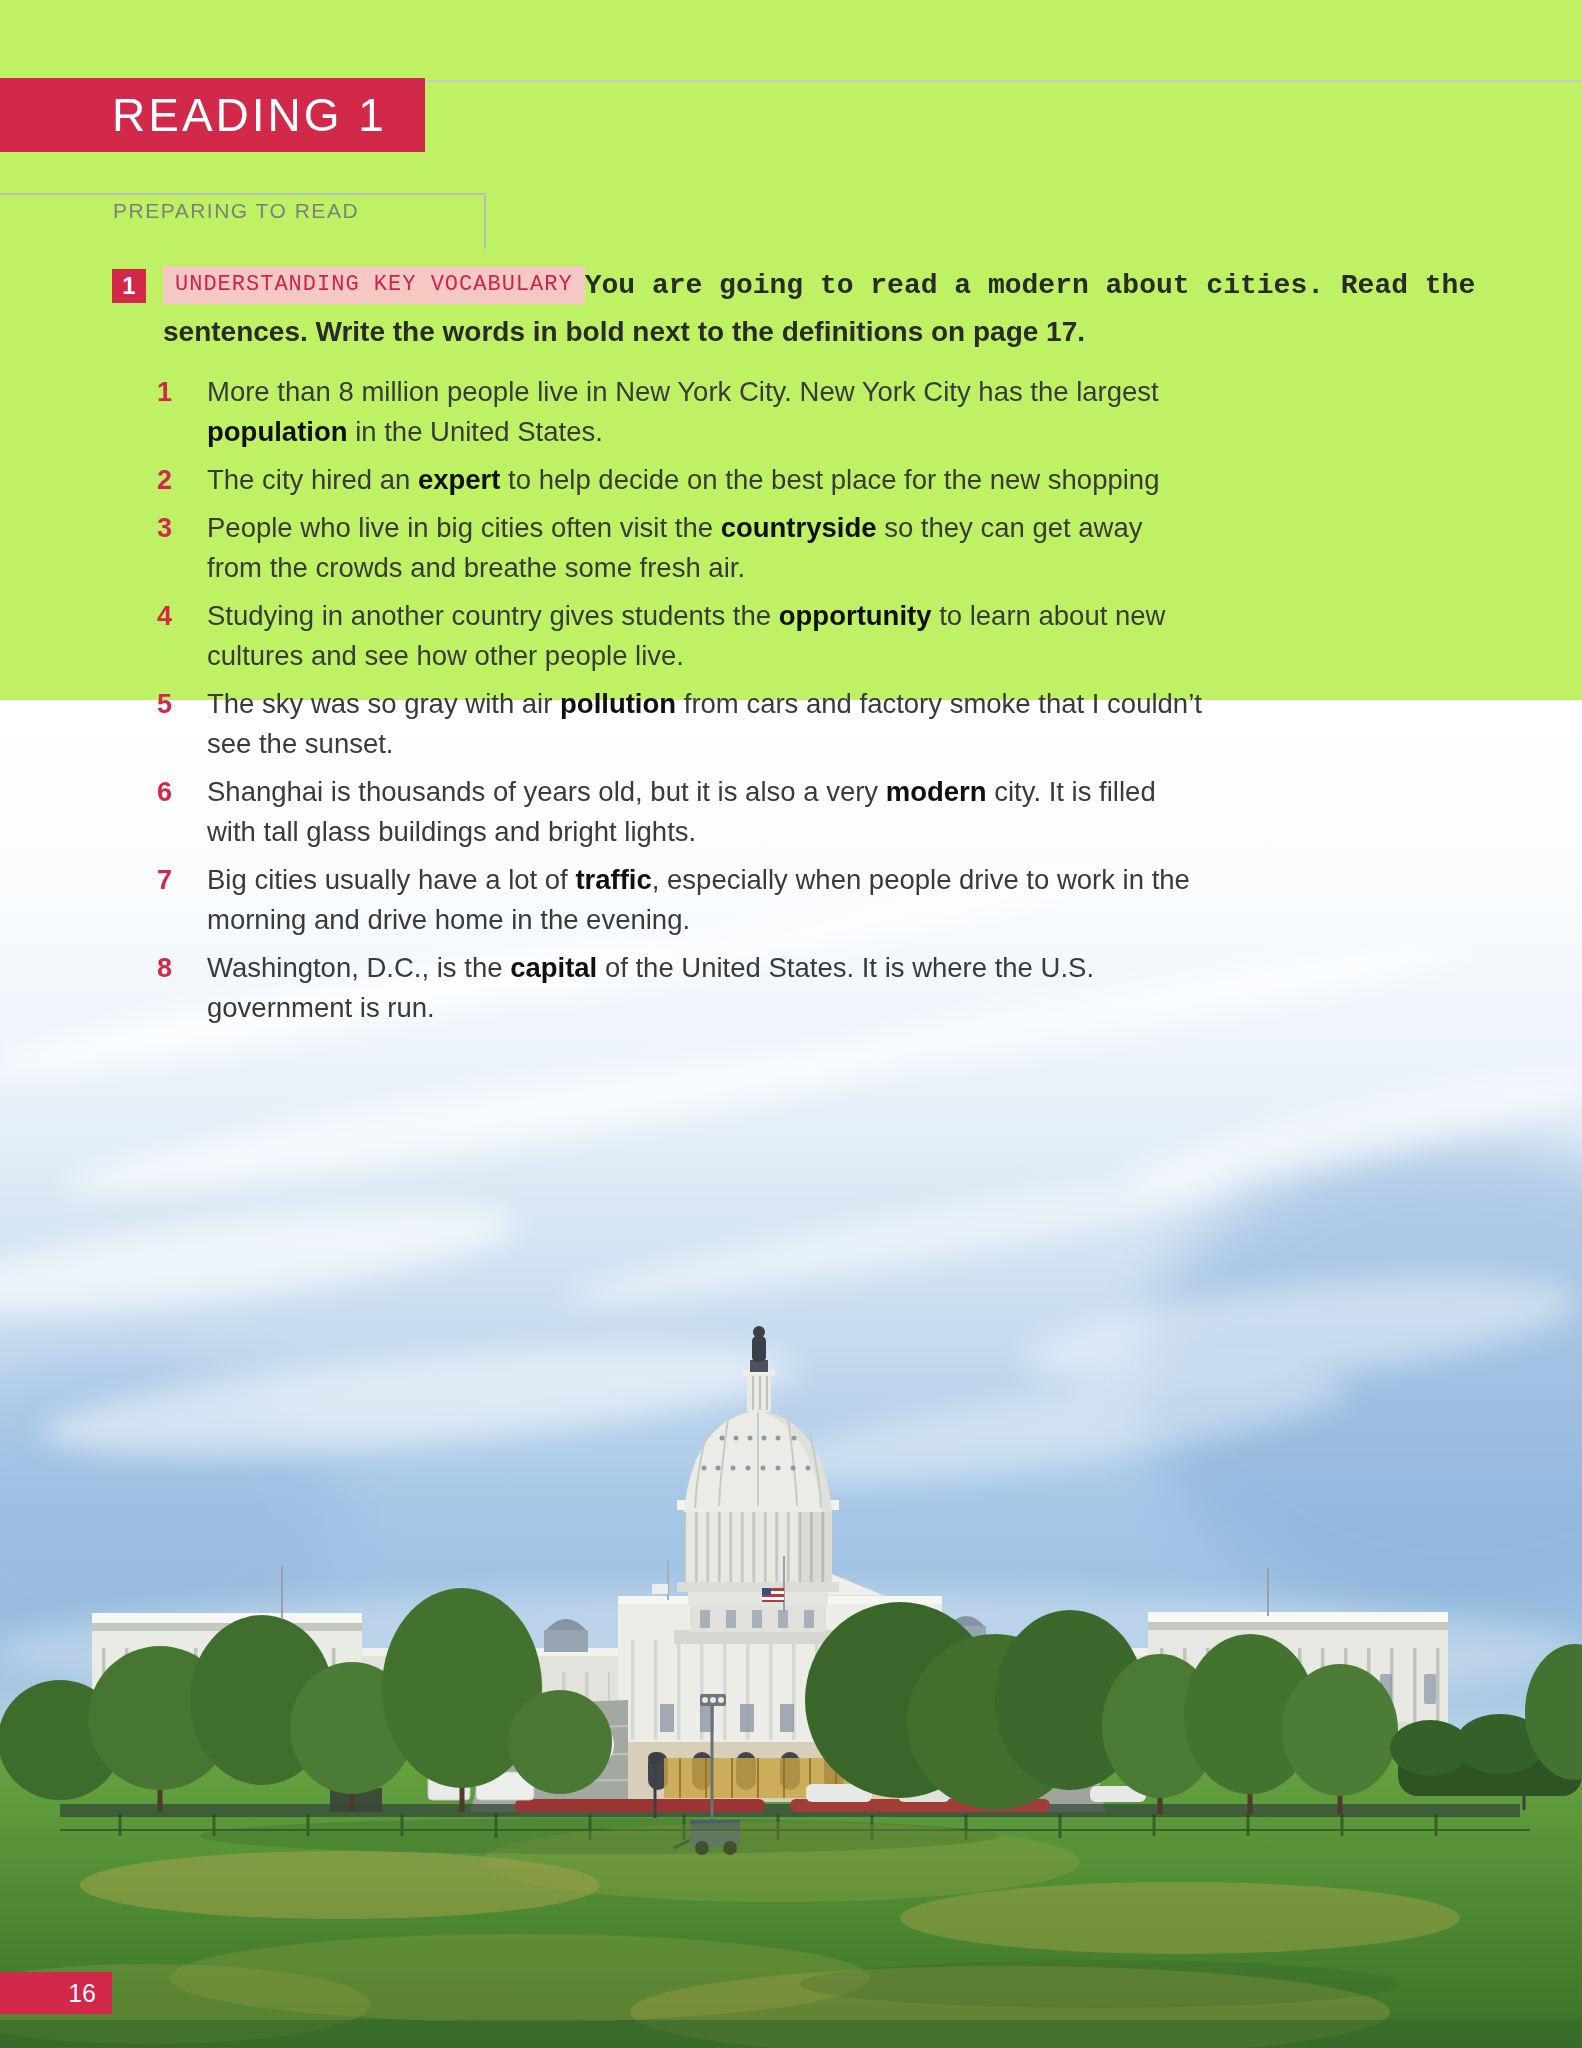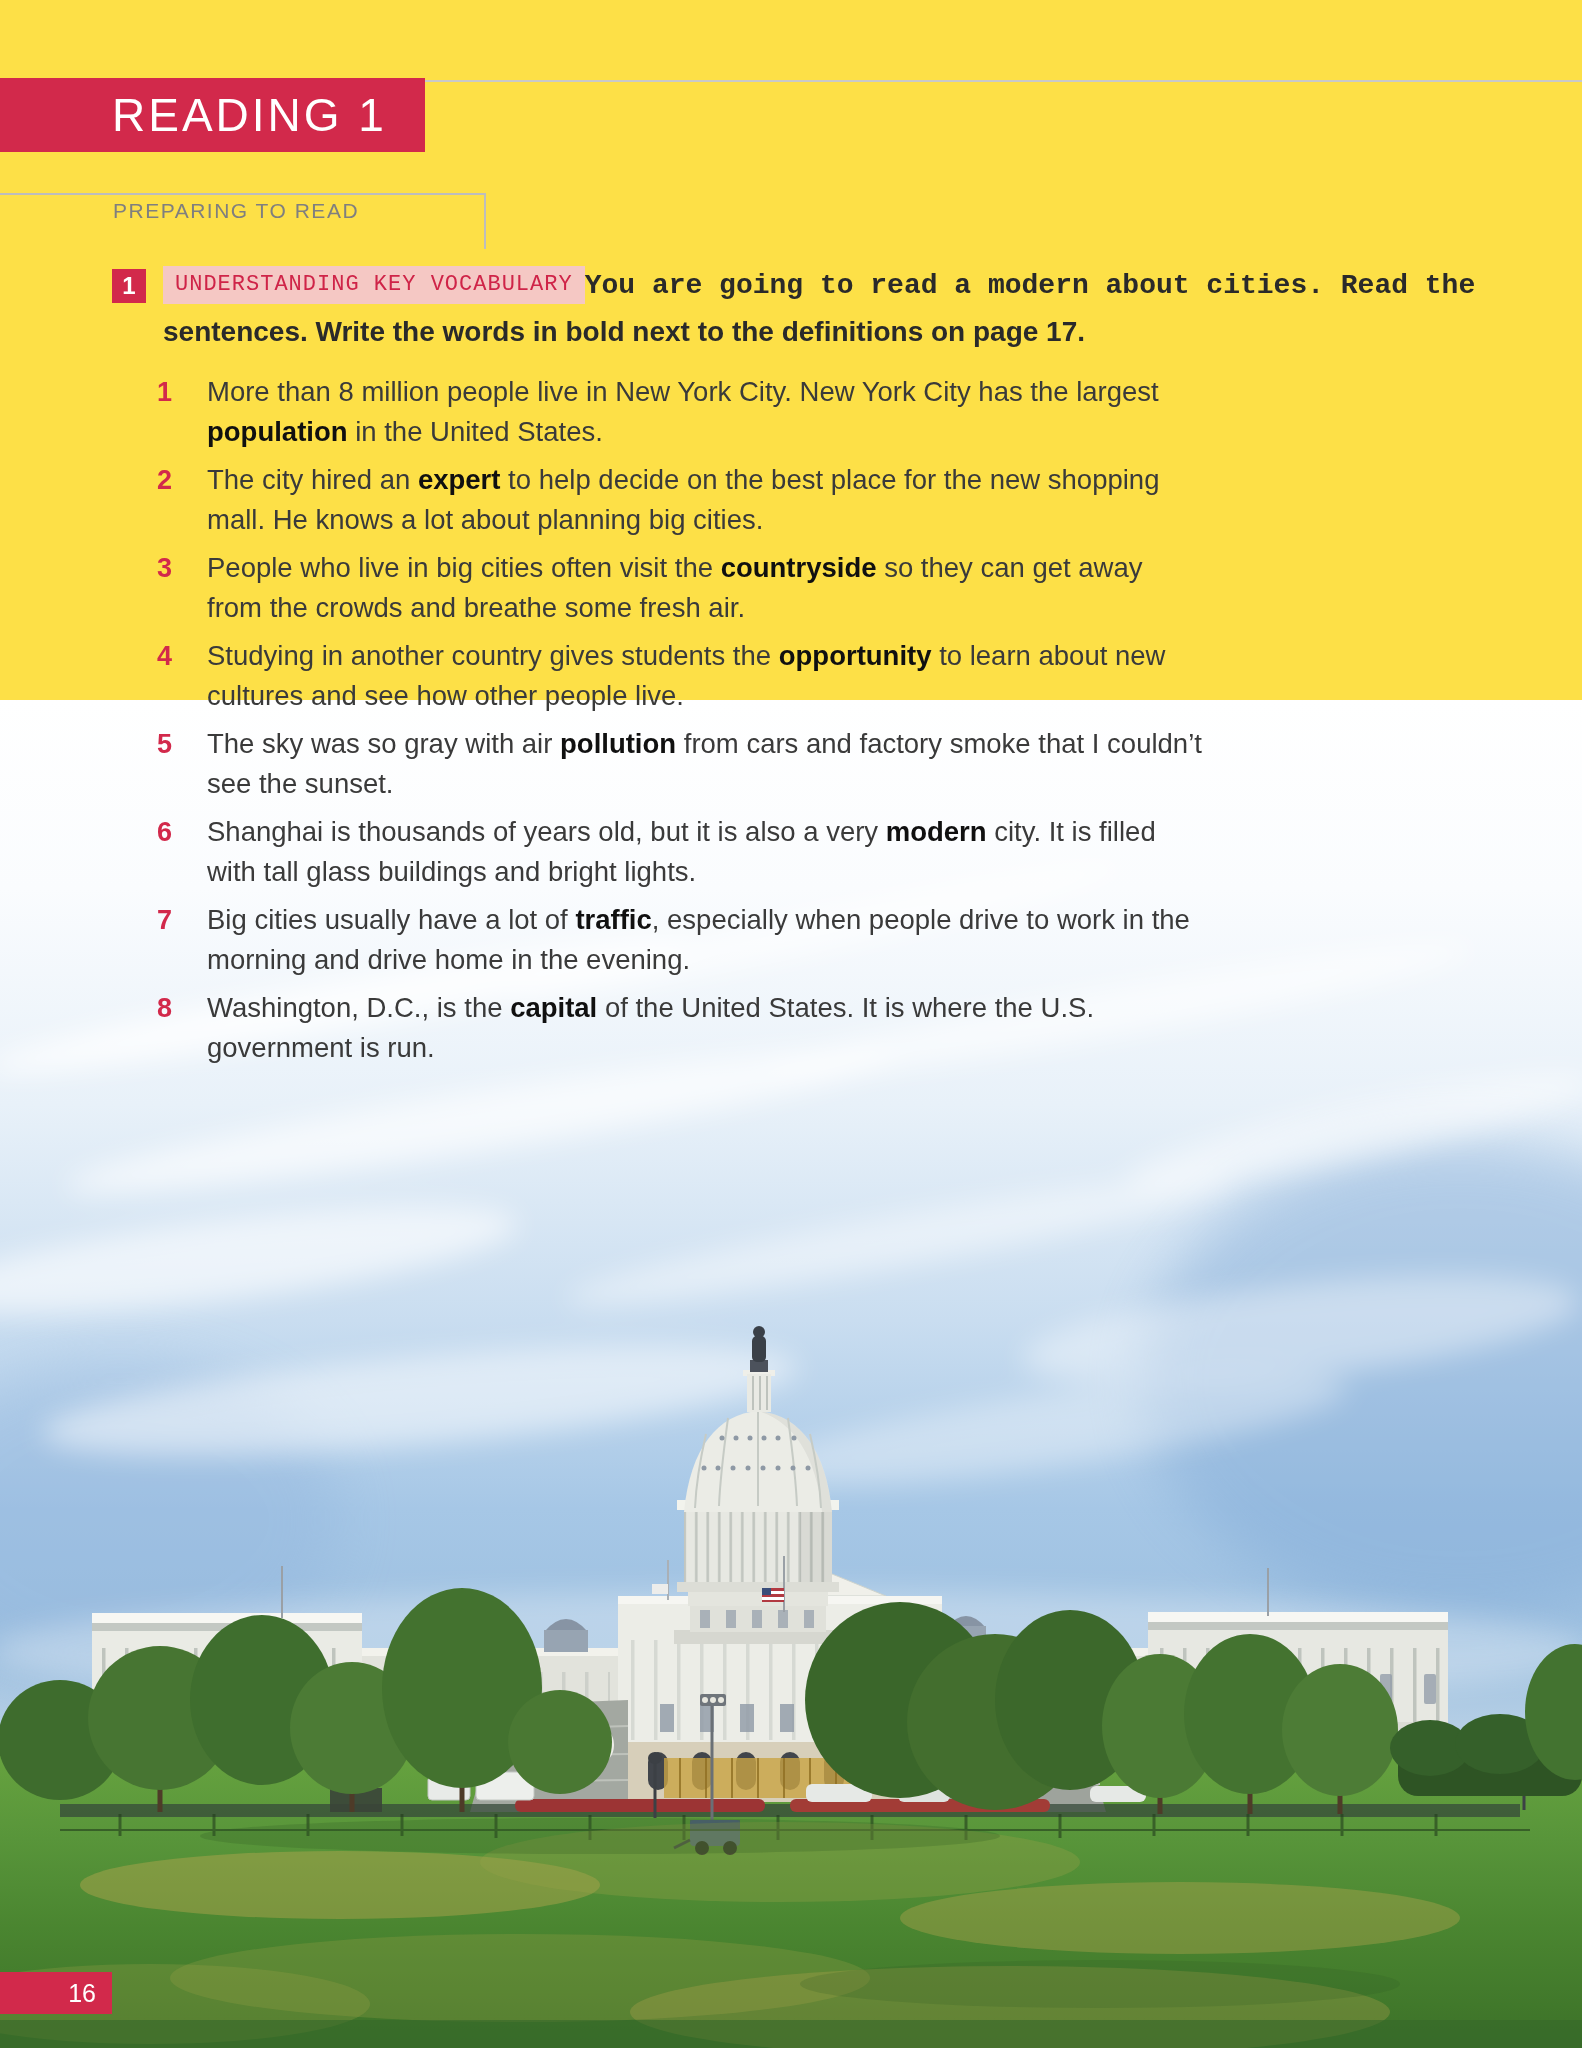--- a/index.html
+++ b/index.html
@@ -1,18 +1,18 @@
 <!DOCTYPE html>
 <html><head>
 <meta charset="utf-8">
 <style>
   html,body{margin:0;padding:0;background:#ffffff;}
   #page{
     position:relative; width:1582px; height:2048px; overflow:hidden;
-    background:#fde047; font-family:"Liberation Sans", sans-serif;
+    background:#bef264; font-family:"Liberation Sans", sans-serif;
   }
   #photo{position:absolute; inset:0; z-index:0;}
   .layer{position:absolute; z-index:2;}
 
   
   .banner{
     left:0; top:78px; width:425px; height:74px; background:#D2294B;
     color:#ffffff; font-size:46px; letter-spacing:3px;
     line-height:74px; padding-left:112px; box-sizing:border-box;
     font-weight:400;
@@ -371,21 +371,20 @@
         <div class="vnum">1</div>
         <div class="vtext">
           <div class="line">More than 8 million people live in New York City. New York City has the largest</div>
           <div class="line"><b>population</b> in the United States.</div>
         </div>
       </div>
       <div class="vitem">
         <div class="vnum">2</div>
         <div class="vtext">
           <div class="line">The city hired an <b>expert</b> to help decide on the best place for the new shopping</div>
-          <div class="line">mall. He knows a lot about planning big cities.</div>
         </div>
       </div>
       <div class="vitem">
         <div class="vnum">3</div>
         <div class="vtext">
           <div class="line">People who live in big cities often visit the <b>countryside</b> so they can get away</div>
           <div class="line">from the crowds and breathe some fresh air.</div>
         </div>
       </div>
       <div class="vitem">

